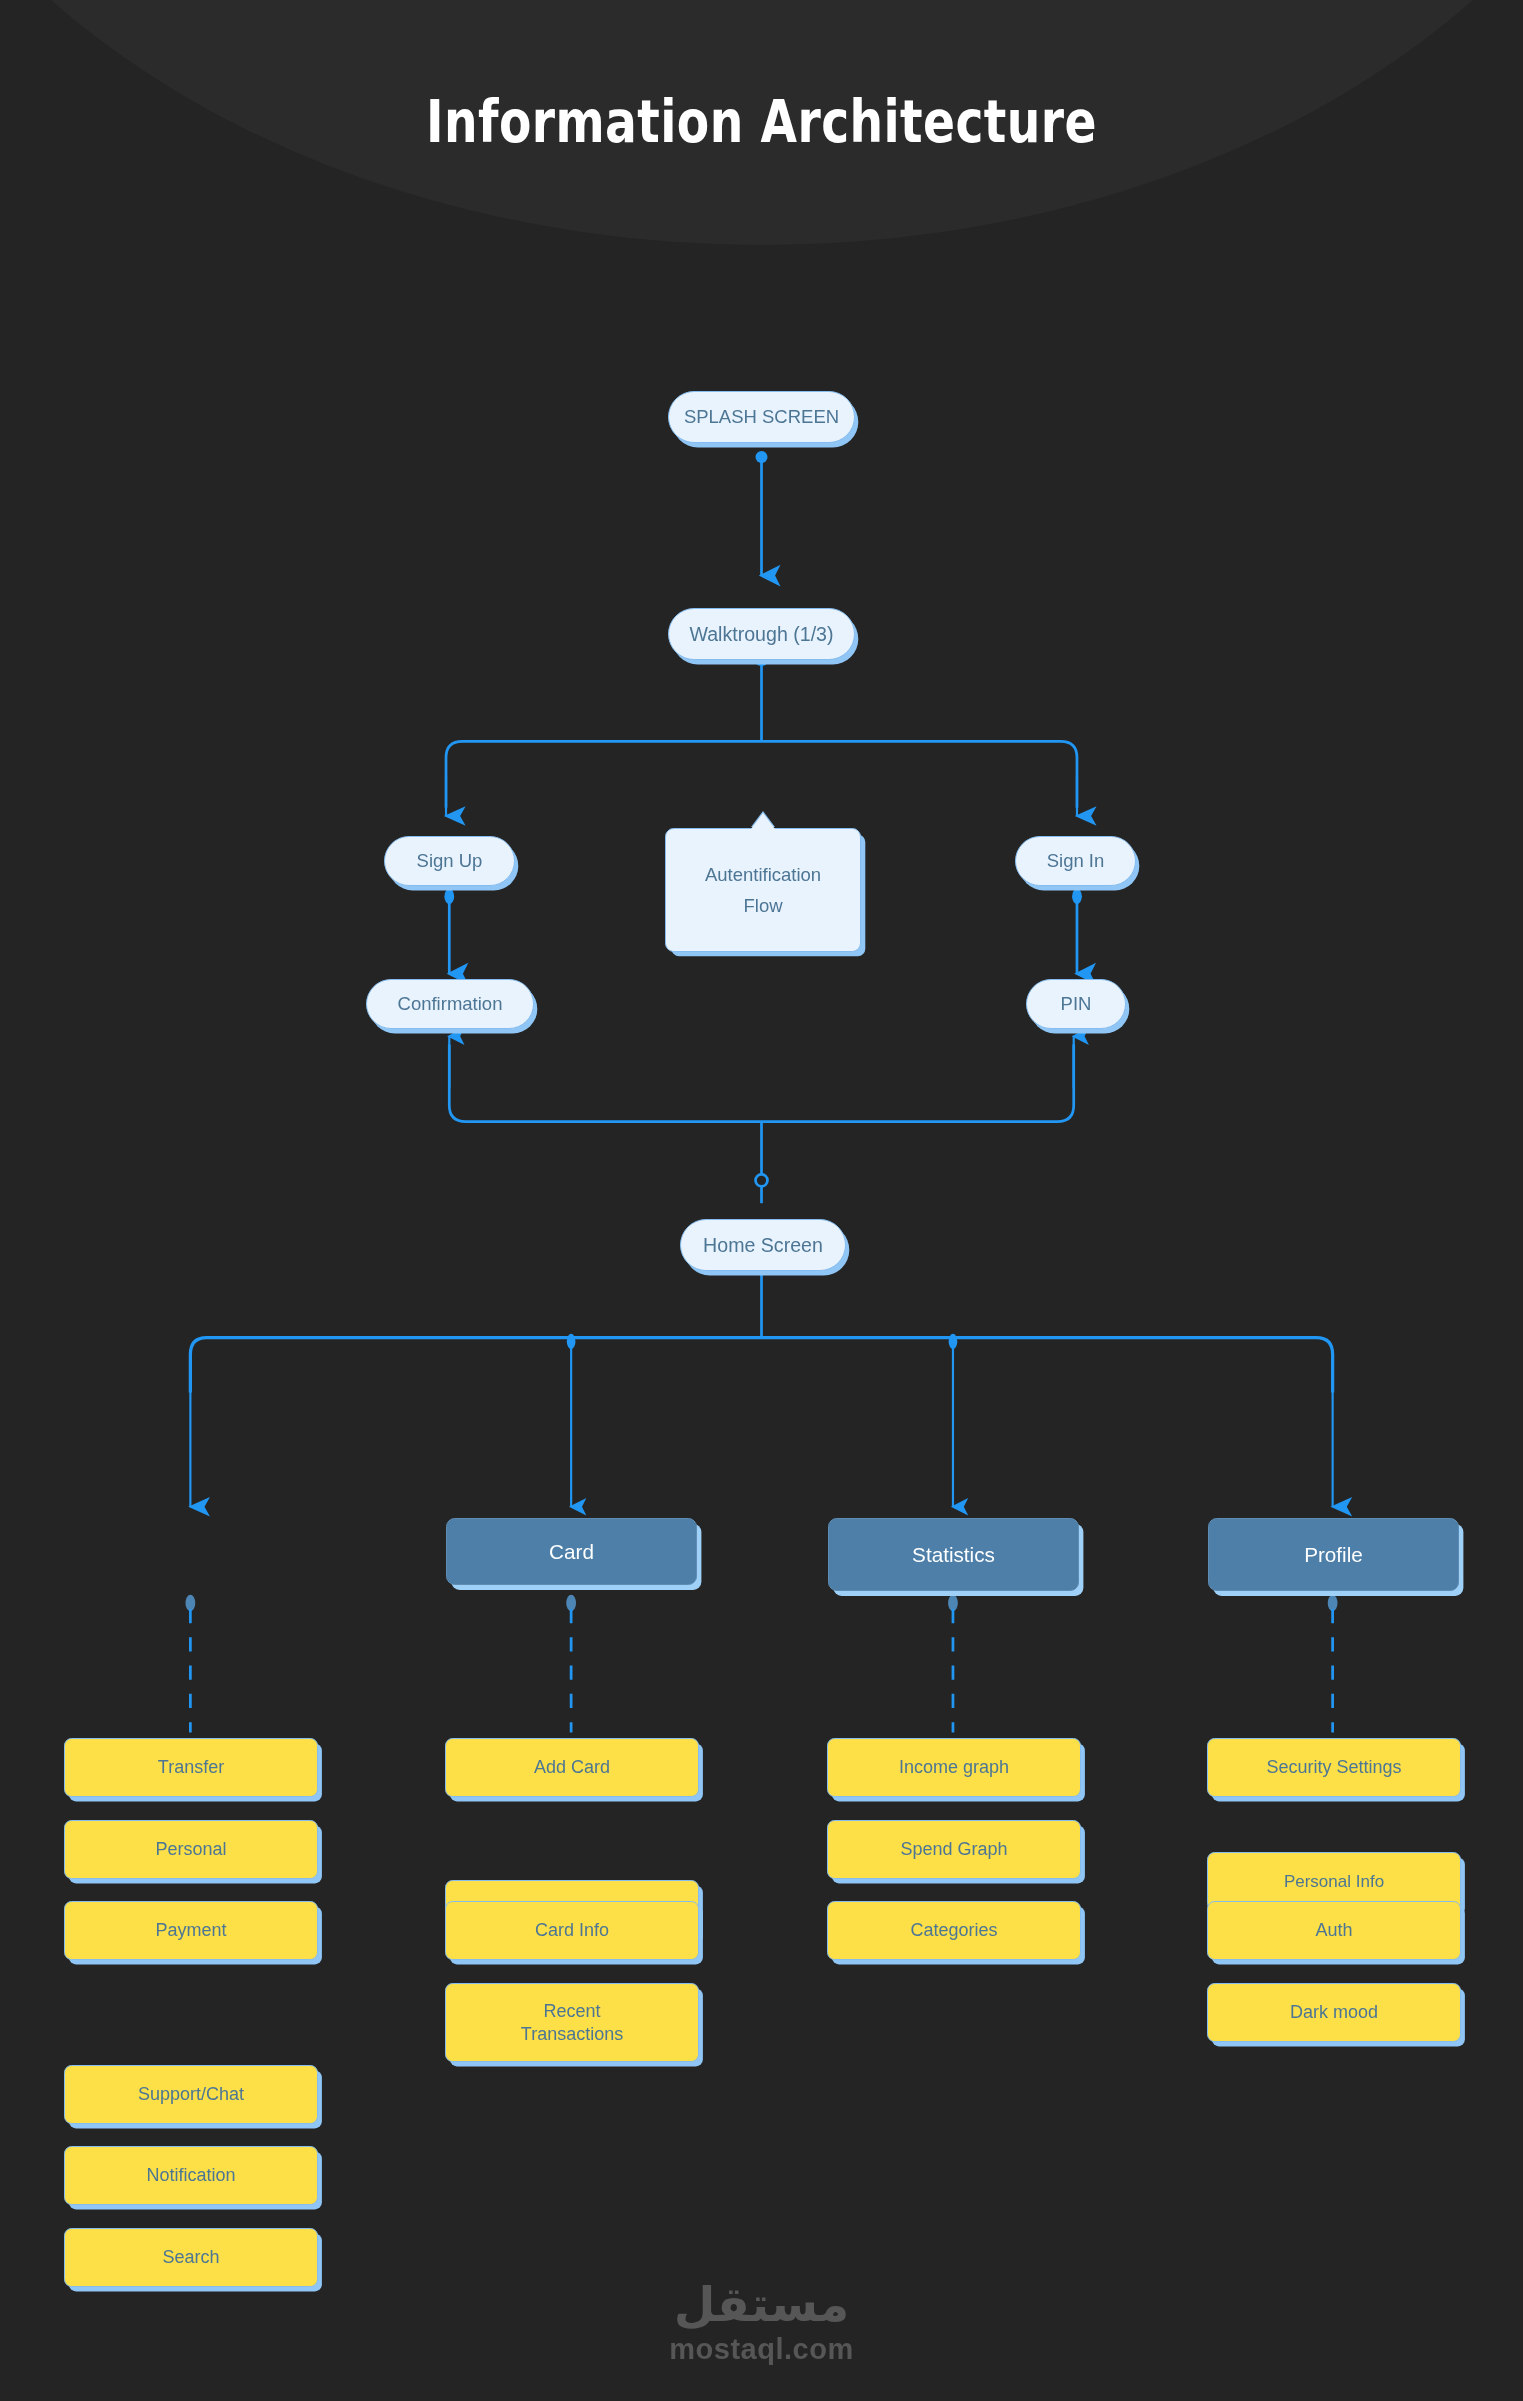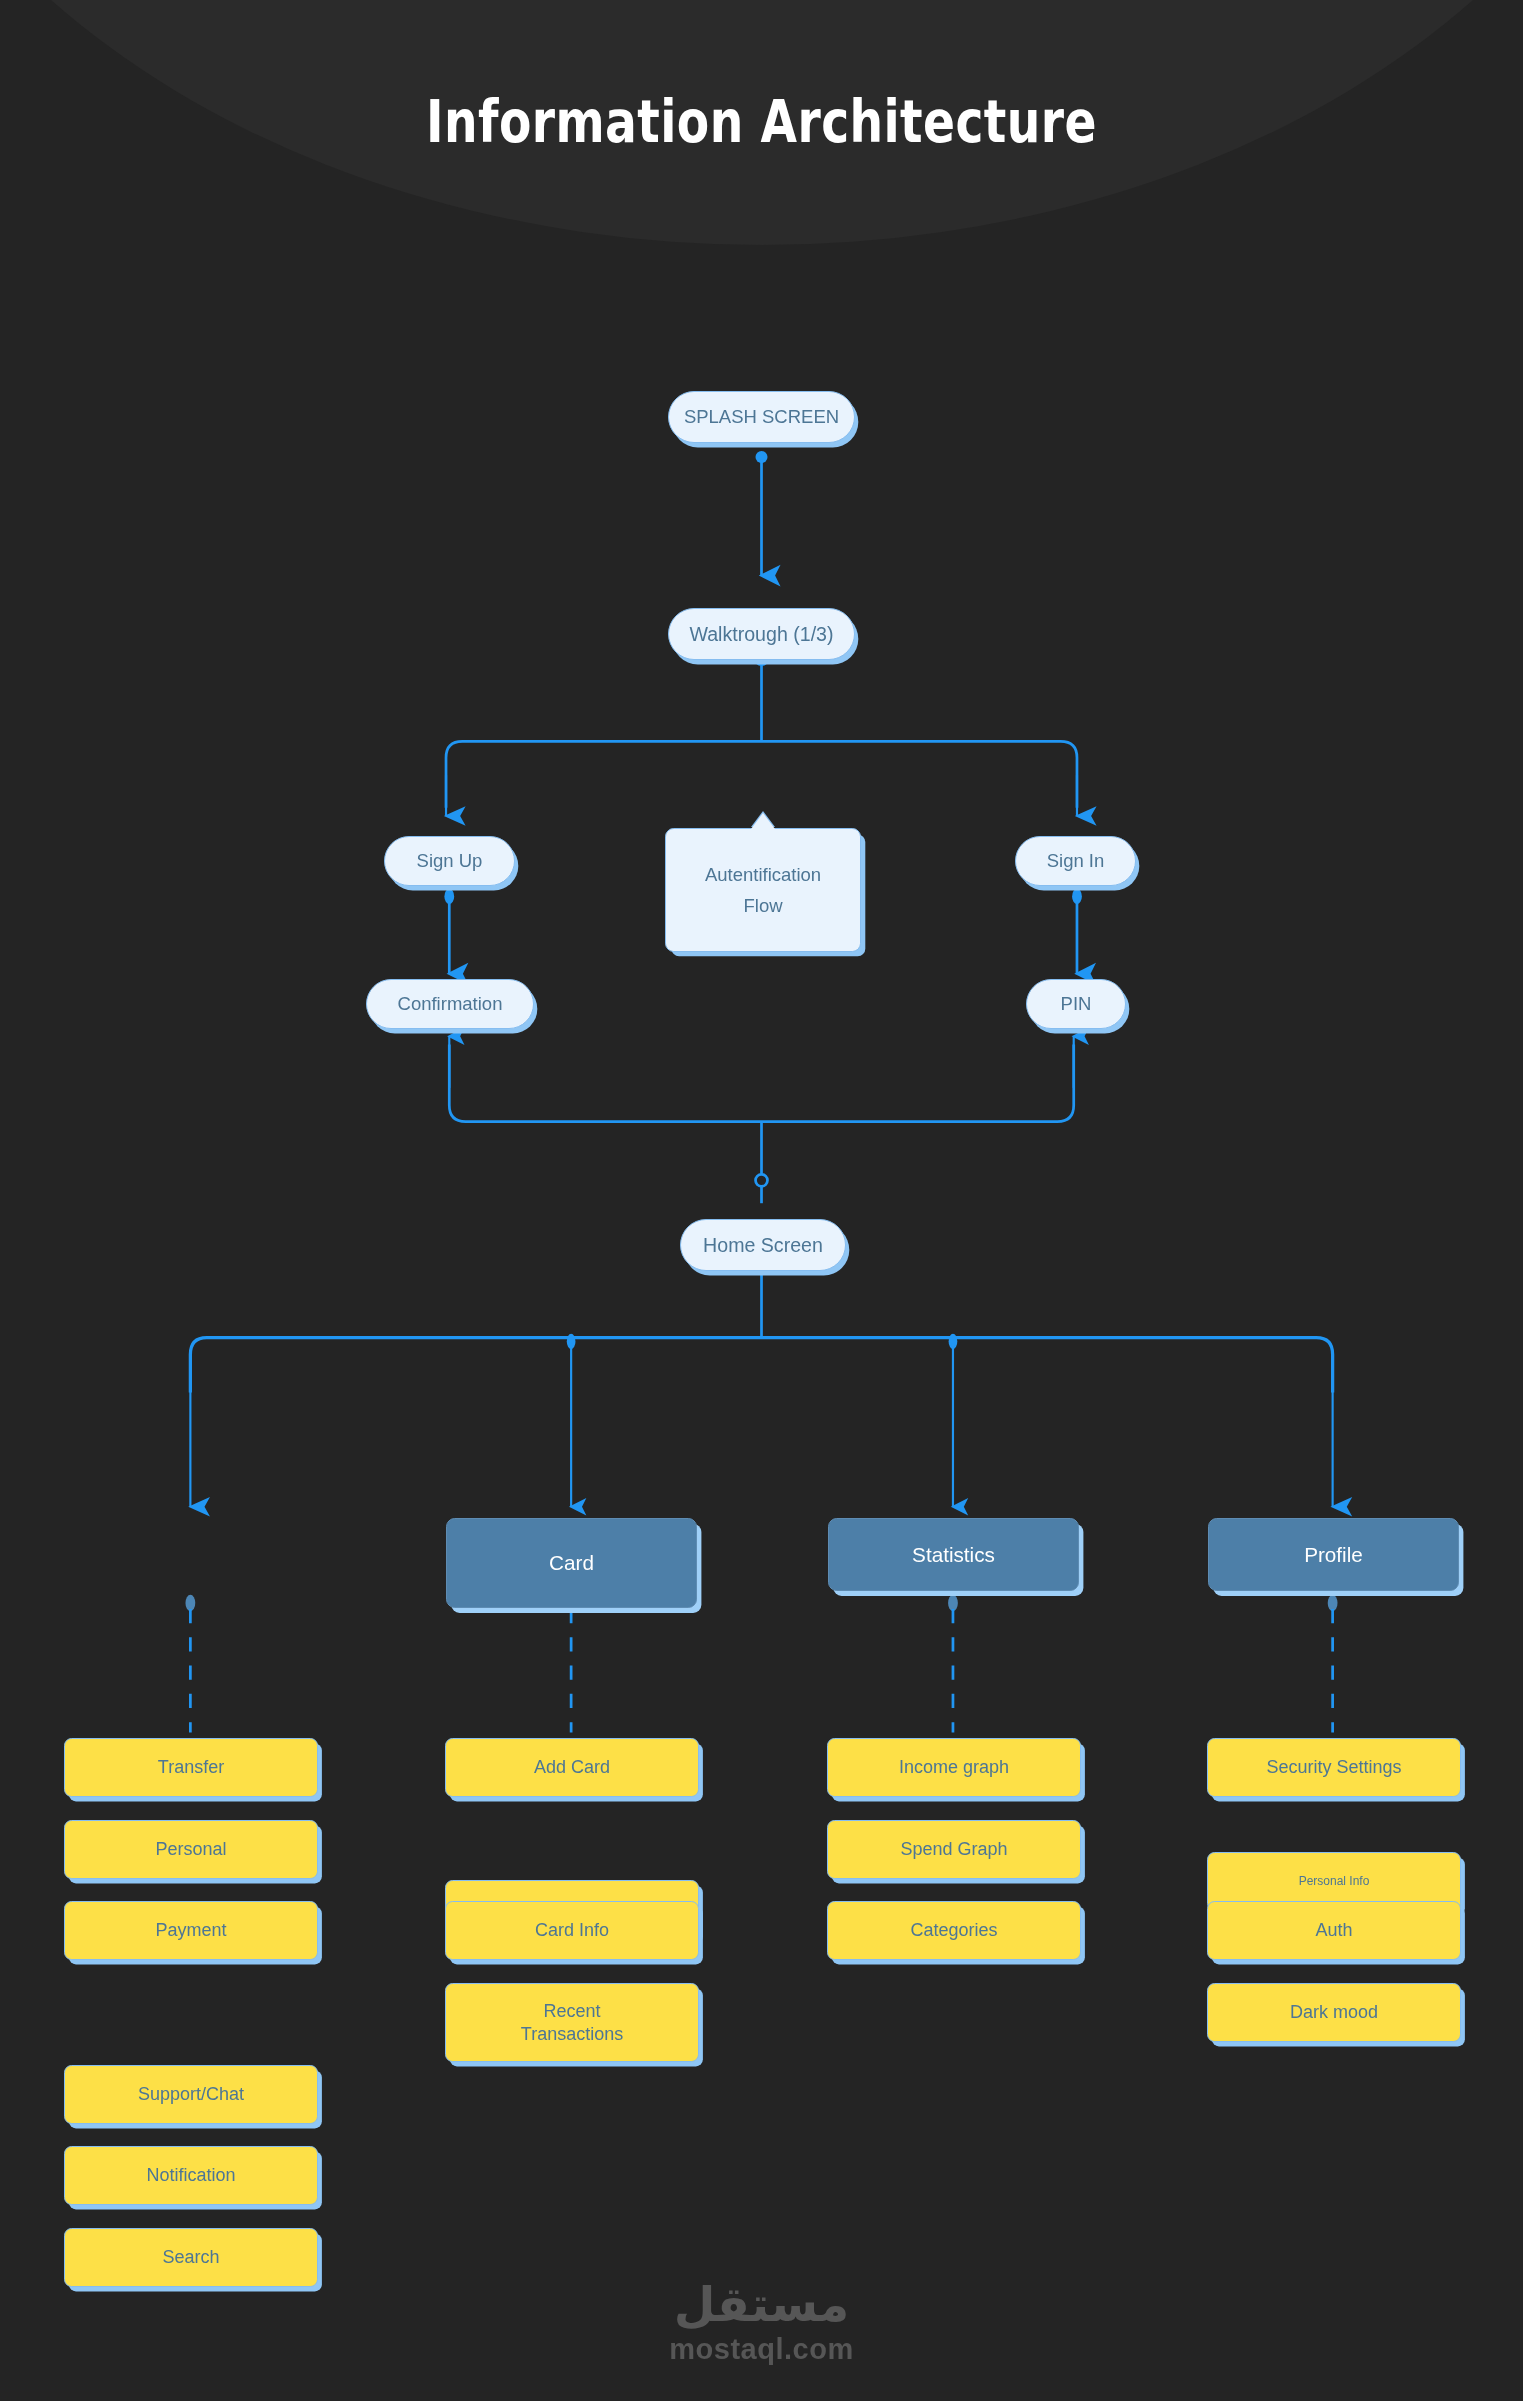--- a/index.html
+++ b/index.html
@@ -182,21 +182,21 @@
   <div class="node leafbox" style="left:64px;top:2065px;width:254px;height:59px;font-size:18px;">
     <span>Support/Chat</span>
   </div>
   <div class="node leafbox" style="left:64px;top:2146px;width:254px;height:59px;font-size:18px;">
     <span>Notification</span>
   </div>
   <div class="node leafbox" style="left:64px;top:2228px;width:254px;height:59px;font-size:18px;">
     <span>Search</span>
   </div>
 
-  <div class="node sectionbox" style="left:446px;top:1518px;width:251px;height:90px;font-size:20.7px;">
+  <div class="node sectionbox" style="left:446px;top:1518px;width:251px;height:67px;font-size:20.7px;">
     <span>Card</span>
   </div>
   <div class="node leafbox" style="left:445px;top:1738px;width:254px;height:59px;font-size:18px;">
     <span>Add Card</span>
   </div>
   <div class="node leafbox" style="left:445px;top:1880px;width:254px;height:59px;font-size:18px;">
     <span>Exchange</span>
   </div>
   <div class="node leafbox" style="left:445px;top:1901px;width:254px;height:59px;font-size:18px;">
     <span>Card Info</span>
@@ -219,21 +219,21 @@
   <div class="node leafbox" style="left:827px;top:1901px;width:254px;height:59px;font-size:18px;">
     <span>Categories</span>
   </div>
 
   <div class="node sectionbox" style="left:1208px;top:1518px;width:251px;height:73px;font-size:20.7px;">
     <span>Profile</span>
   </div>
   <div class="node leafbox" style="left:1207px;top:1738px;width:254px;height:59px;font-size:18px;">
     <span>Security Settings</span>
   </div>
-  <div class="node leafbox" style="left:1207px;top:1852px;width:254px;height:59px;font-size:12px;">
+  <div class="node leafbox" style="left:1207px;top:1852px;width:254px;height:59px;font-size:17px;">
     <span>Personal Info</span>
   </div>
   <div class="node leafbox" style="left:1207px;top:1901px;width:254px;height:59px;font-size:18px;">
     <span>Auth</span>
   </div>
   <div class="node leafbox" style="left:1207px;top:1983px;width:254px;height:59px;font-size:18px;">
     <span>Dark mood</span>
   </div>
 
   <div id="watermark" style="top:2280px;">

